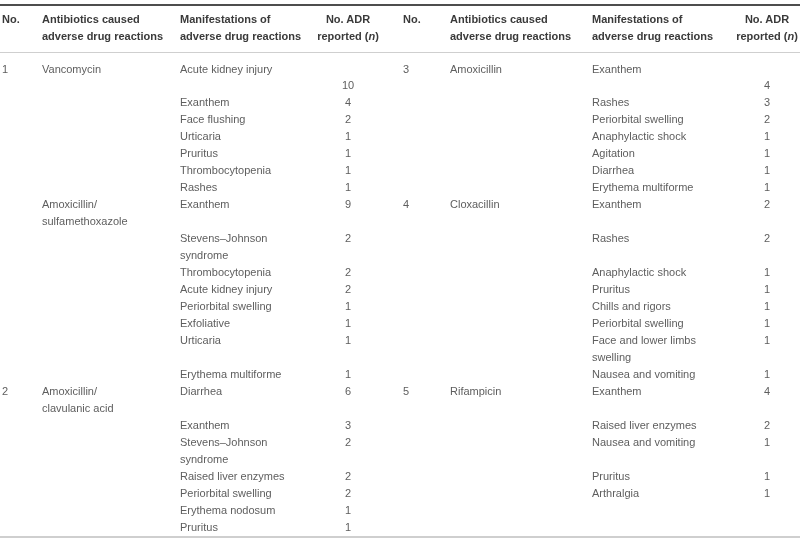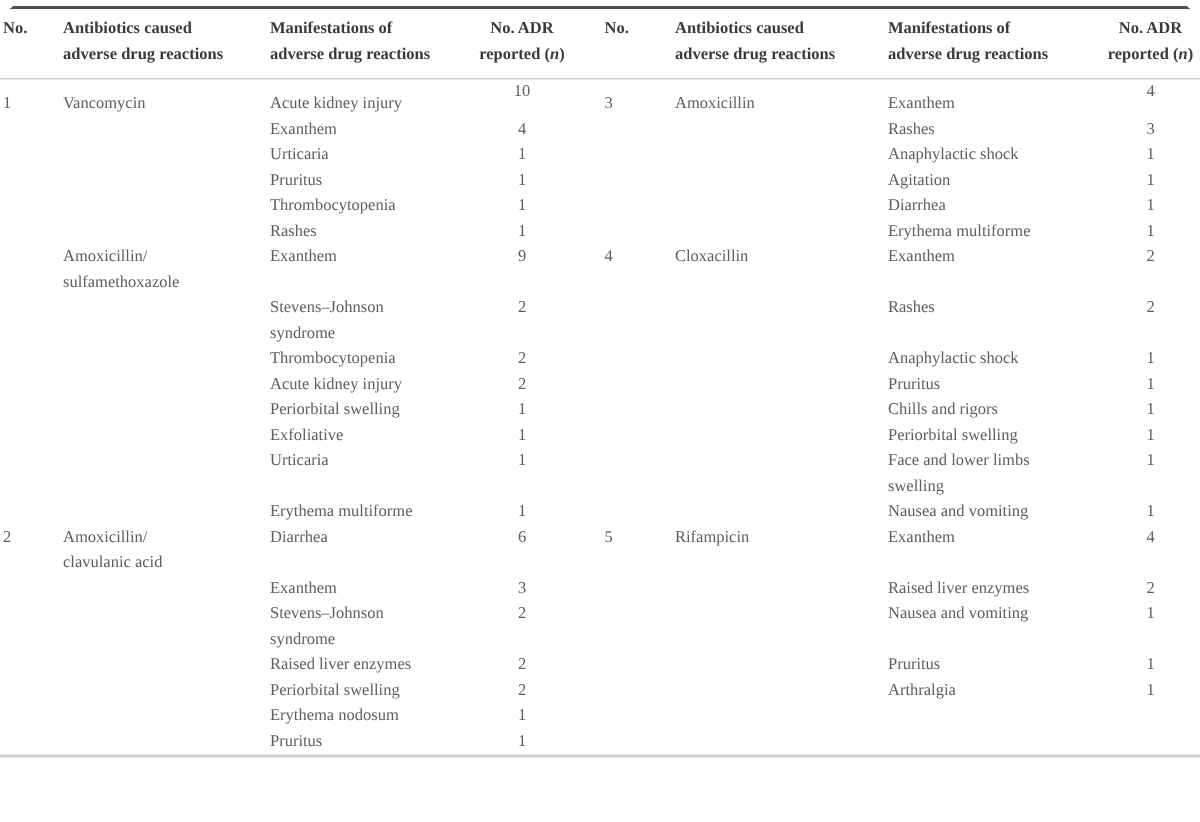--- a/index.html
+++ b/index.html
@@ -9,22 +9,21 @@
     --text_body: #5e5e5e;
     --bg: #ffffff;
   }
   * { box-sizing: border-box; }
   html, body { margin: 0; padding: 0; background: var(--bg); }
   .page {
     width: 800px;
     height: 548px;
     background: var(--bg);
     overflow: hidden;
-    font-family: Liberation Serif, serif;
-    border-radius: 21px;
+    font-family: Liberation Sans, sans-serif;
   }
   table.adr-table {
     width: 800px;
     border-collapse: collapse;
     table-layout: fixed;
     margin-top: 4px;
     border-bottom: 2px solid var(--rule_light);
   }
   thead th {
     border-top: 2px solid var(--rule_dark);
@@ -42,21 +41,21 @@
     font-size: 11px;
     color: var(--text_body);
     vertical-align: top;
     line-height: 17px;
     padding: 0 2px;
     white-space: pre-line;
     overflow: hidden;
   }
   tbody tr:first-child td { padding-top: 8px; }
   th.c-count, td.c-count { text-align: center; padding-left: 0; padding-right: 0; }
-  tbody tr:first-child td.c-count { padding-top: 0; }
+  tbody tr:first-child td.c-count { padding-top: 24px; }
   th.c-no-right, td.c-no-right { padding-left: 17px; }
 </style>
 </head>
 <body>
 
 <div class="page">
   <table class="adr-table">
     <colgroup>
       <col style="width:40px">
         <col style="width:138px">
@@ -100,20 +99,30 @@
     <td>Exanthem</td>
     <td class="c-count">4</td>
     <td class="c-no-right"></td>
     <td></td>
     <td>Rashes</td>
     <td class="c-count">3</td>
   </tr>
         <tr>
     <td></td>
     <td></td>
+    <td>Face flushing</td>
+    <td class="c-count">2</td>
+    <td class="c-no-right"></td>
+    <td></td>
+    <td>Periorbital swelling</td>
+    <td class="c-count">2</td>
+  </tr>
+        <tr>
+    <td></td>
+    <td></td>
     <td>Urticaria</td>
     <td class="c-count">1</td>
     <td class="c-no-right"></td>
     <td></td>
     <td>Anaphylactic shock</td>
     <td class="c-count">1</td>
   </tr>
         <tr>
     <td></td>
     <td></td>

